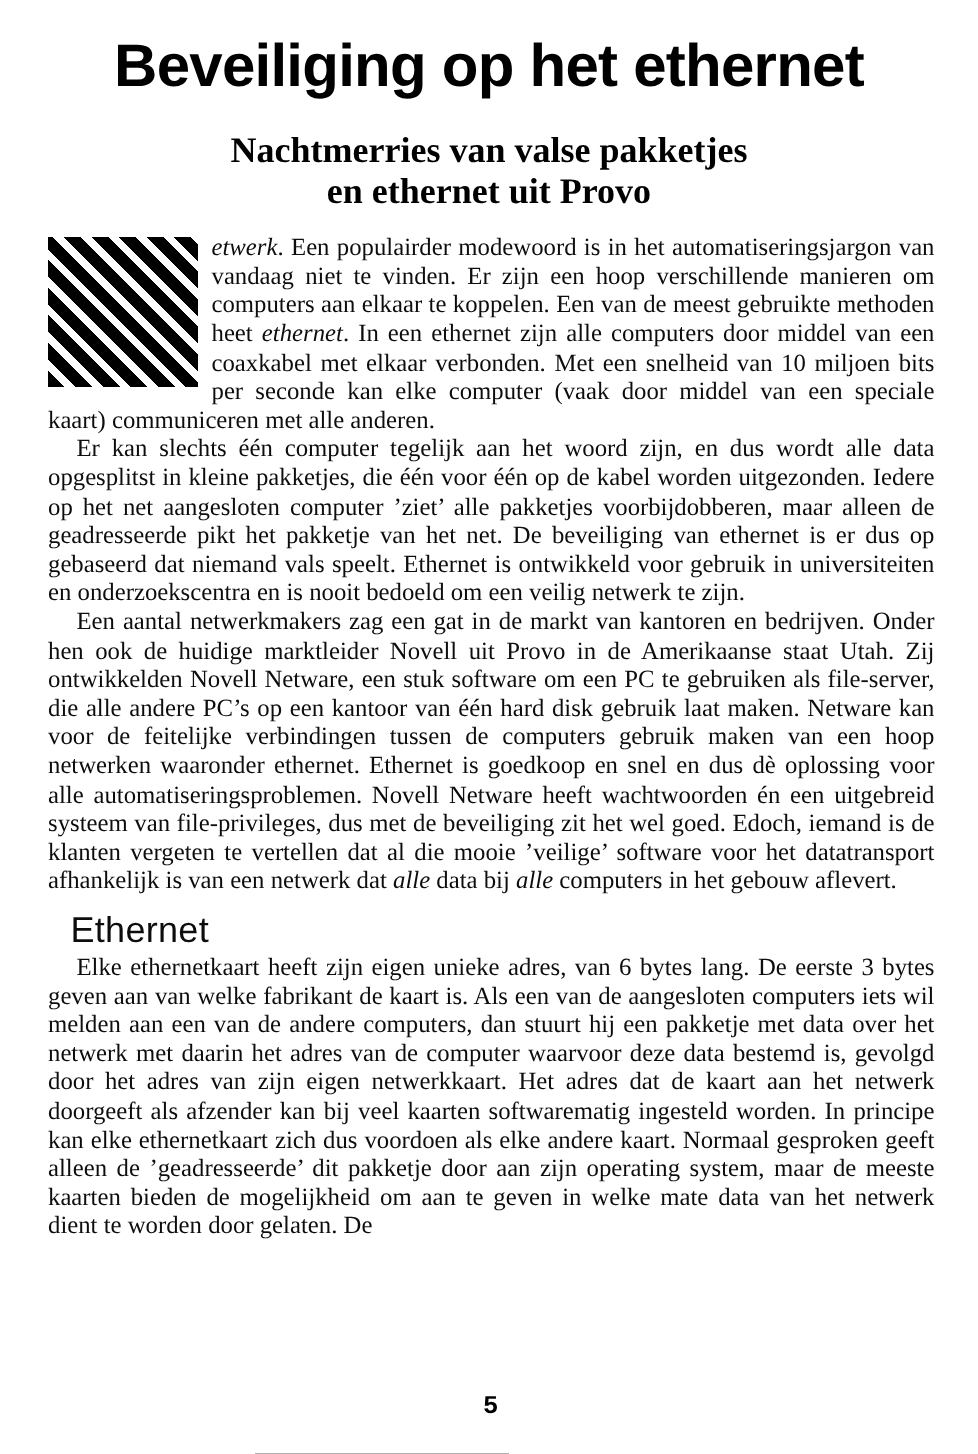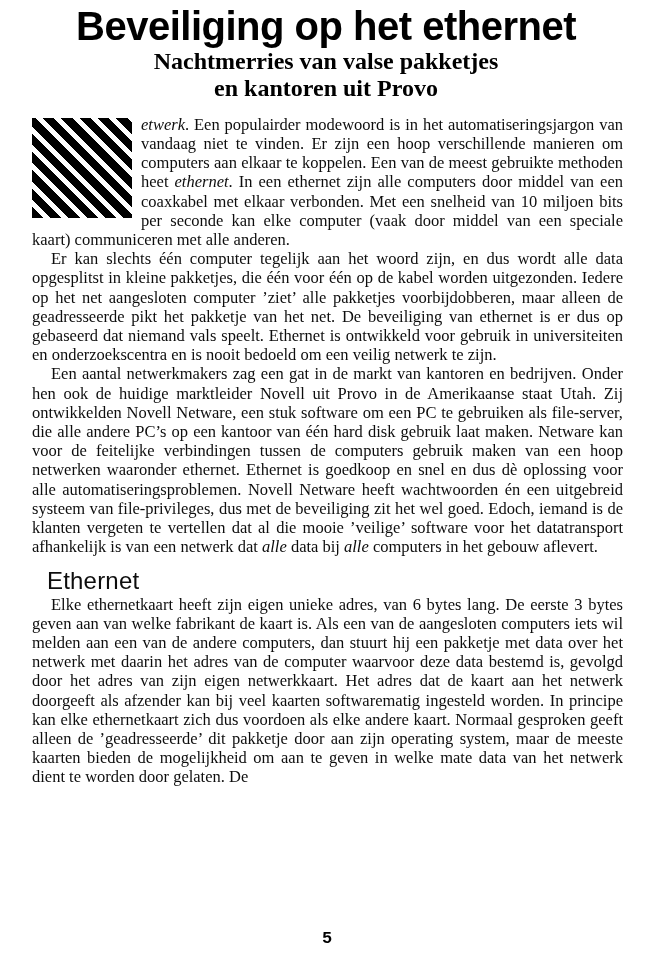--- a/index.html
+++ b/index.html
@@ -8,30 +8,31 @@
     width: 652px;
     height: 969px;
     margin: 0 auto;
     background: #ffffff;
     color: #0d0d0d;
     font-family: "Liberation Serif", serif;
     overflow: hidden;
   }
   .title {
     margin: 0;
-    padding-top: 4px;
+    padding-top: 22px;
     text-align: center;
     font-family: "Liberation Sans", sans-serif;
     font-weight: bold;
     font-size: 40px;
     letter-spacing: -0.5px;
     line-height: 1.1;
     color: #000;
   }
   .subtitle {
+    margin-top: 22px;
     text-align: center;
     font-weight: bold;
     font-size: 24px;
     line-height: 1.12;
     color: #000;
   }
   .content {
     margin: 13px 29px 4px 32px;
     font-size: 16.5px;
     line-height: 19.2px;
@@ -83,21 +84,21 @@
 </style>
 </head>
 <body>
 
 <div class="page">
 
   <h1 class="title">Beveiliging op het ethernet</h1>
 
   <div class="subtitle">
     <div>Nachtmerries van valse pakketjes</div>
-    <div>en kantoren uit Provo</div>
+    <div>en ethernet uit Provo</div>
   </div>
 
   <div class="content">
 
     <p class="first">
       <span class="dropcap"></span><span class="ital">etwerk</span><span>. Een populairder modewoord is in het automatiseringsjargon van vandaag niet te vinden. Er zijn een hoop verschillende manieren om computers aan elkaar te koppelen. Een van de meest gebruikte methoden heet </span><span class="ital">ethernet</span><span>. In een ethernet zijn alle computers door middel van een coaxkabel met elkaar verbonden. Met een snelheid van 10 miljoen bits per seconde kan elke computer (vaak door middel van een speciale kaart) communiceren met alle anderen.</span>
     </p>
 
     <p>Er kan slechts één computer tegelijk aan het woord zijn, en dus wordt alle data opgesplitst in kleine pakketjes, die één voor één op de kabel worden uitgezonden. Iedere op het net aangesloten computer ’ziet’ alle pakketjes voorbijdobberen, maar alleen de geadresseerde pikt het pakketje van het net. De beveiliging van ethernet is er dus op gebaseerd dat niemand vals speelt. Ethernet is ontwikkeld voor gebruik in universiteiten en onderzoekscentra en is nooit bedoeld om een veilig netwerk te zijn.</p>
 

